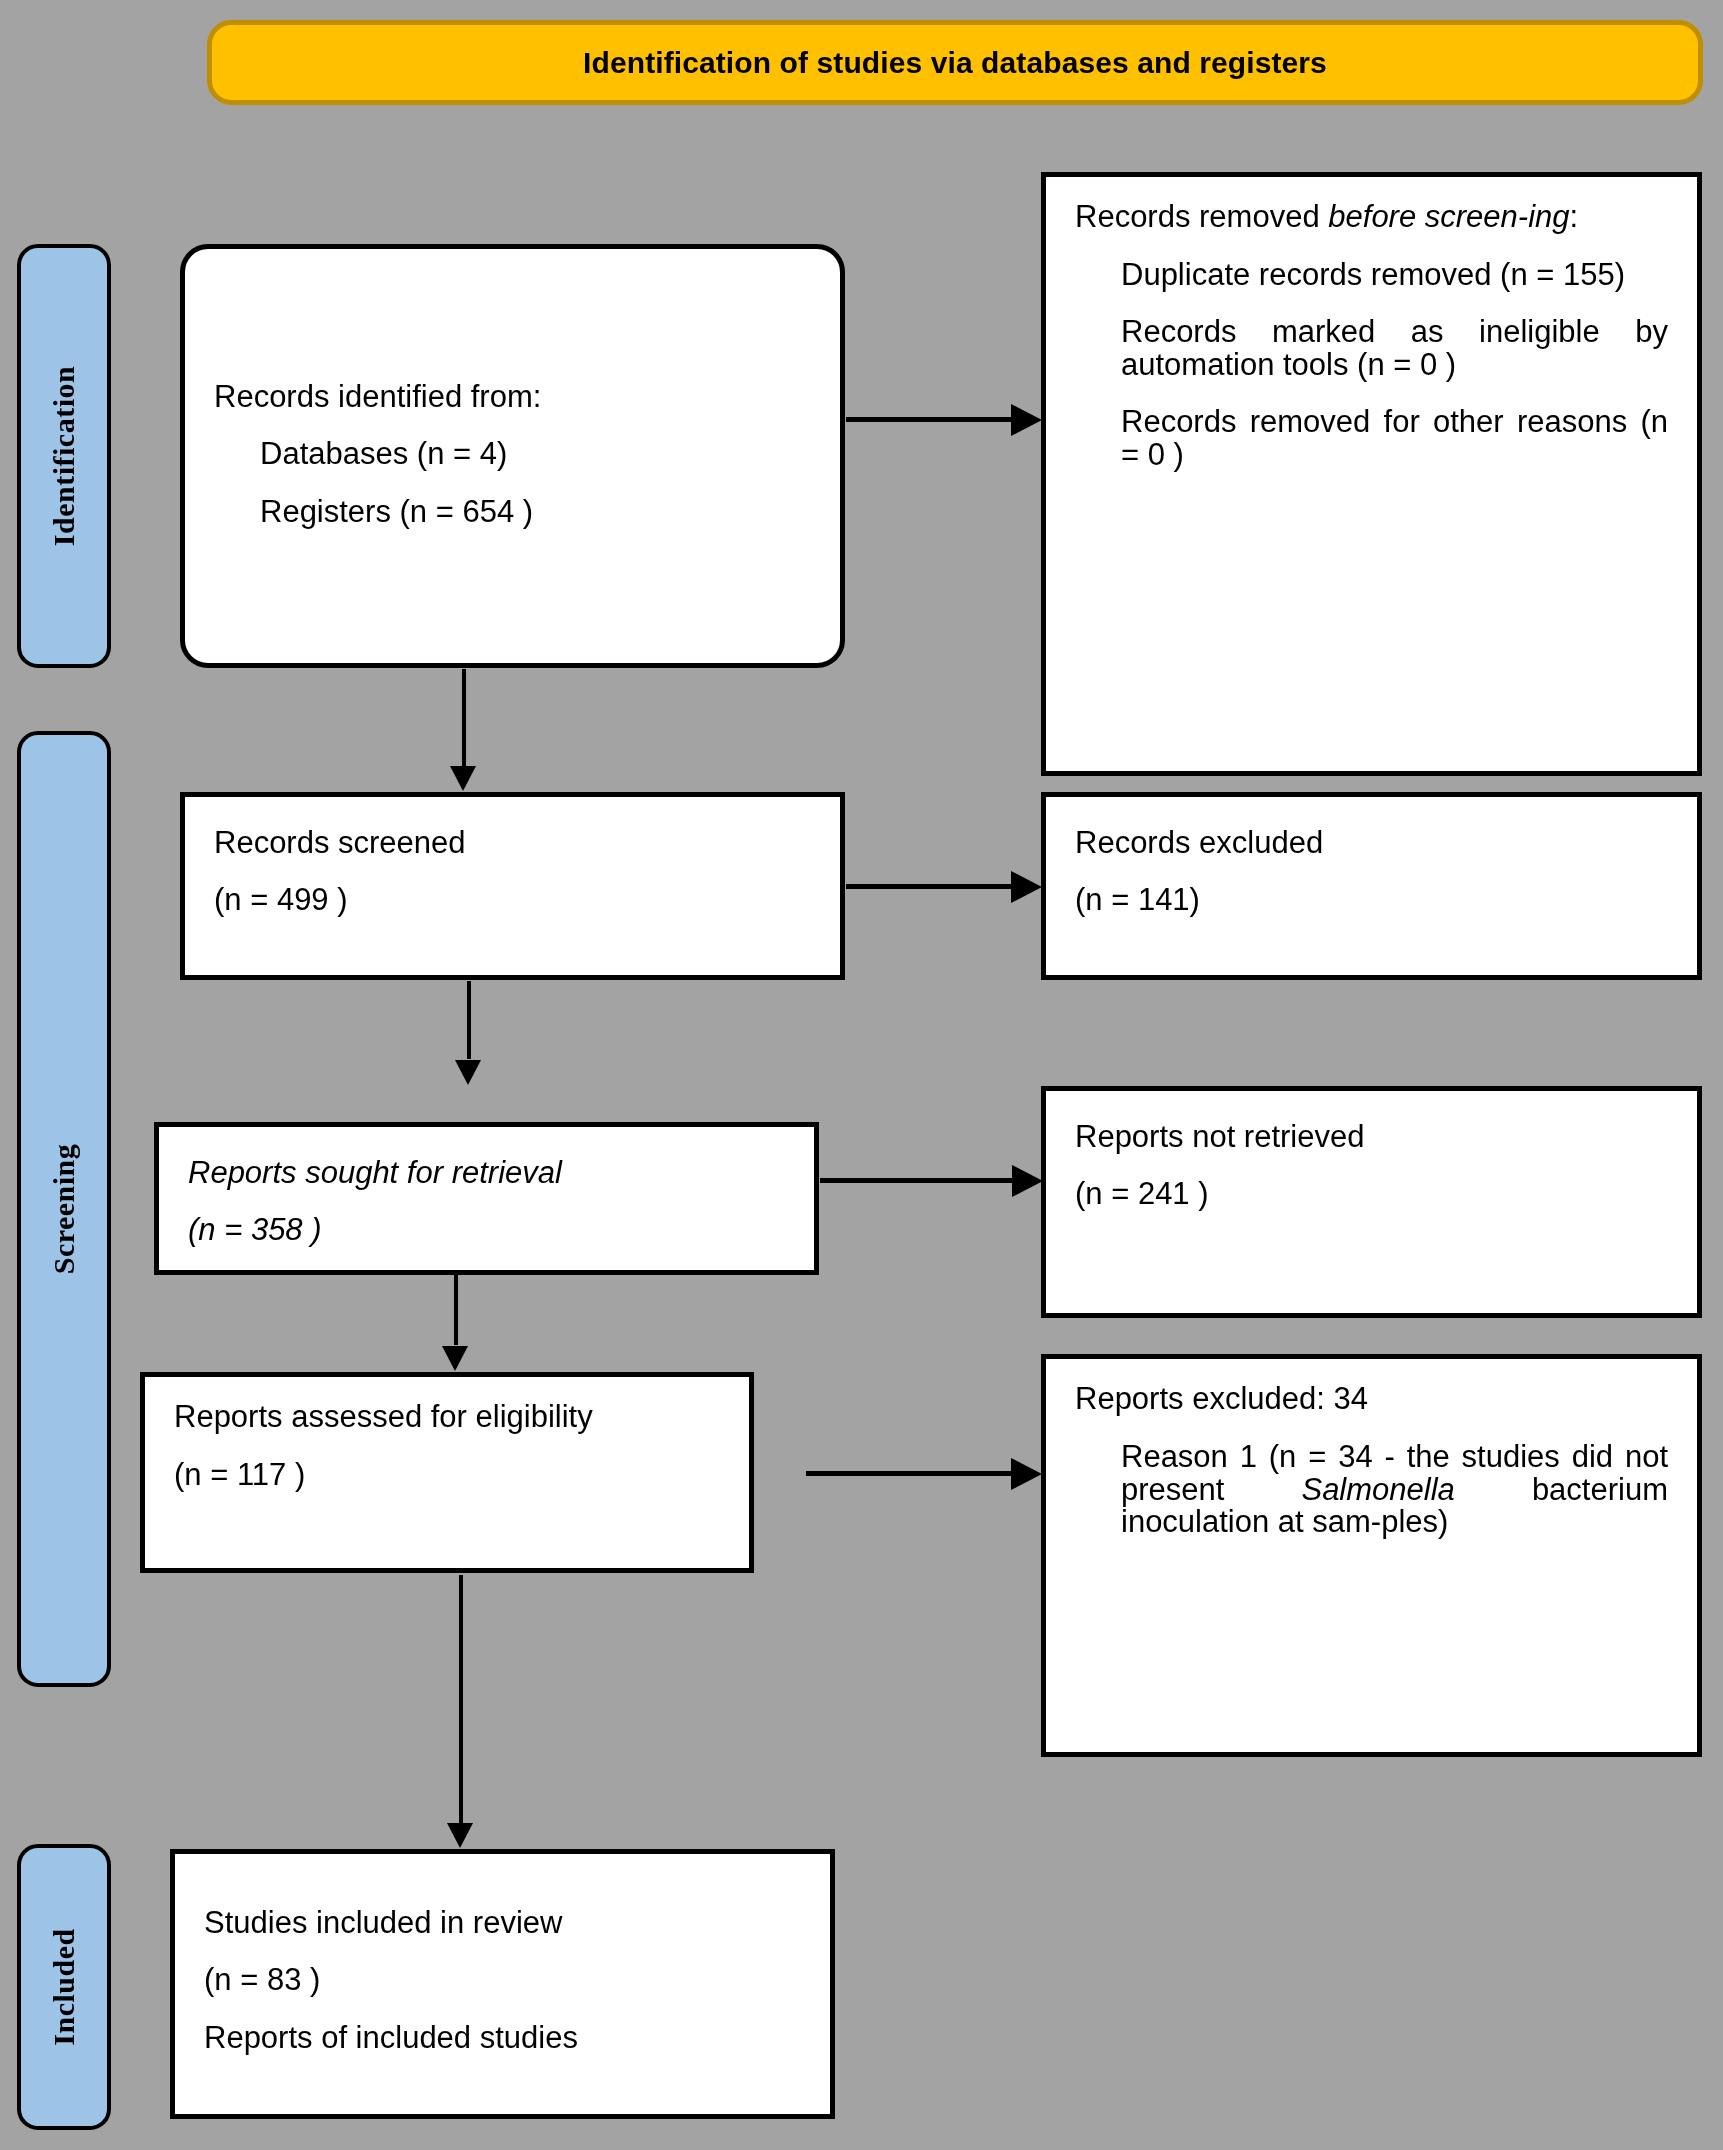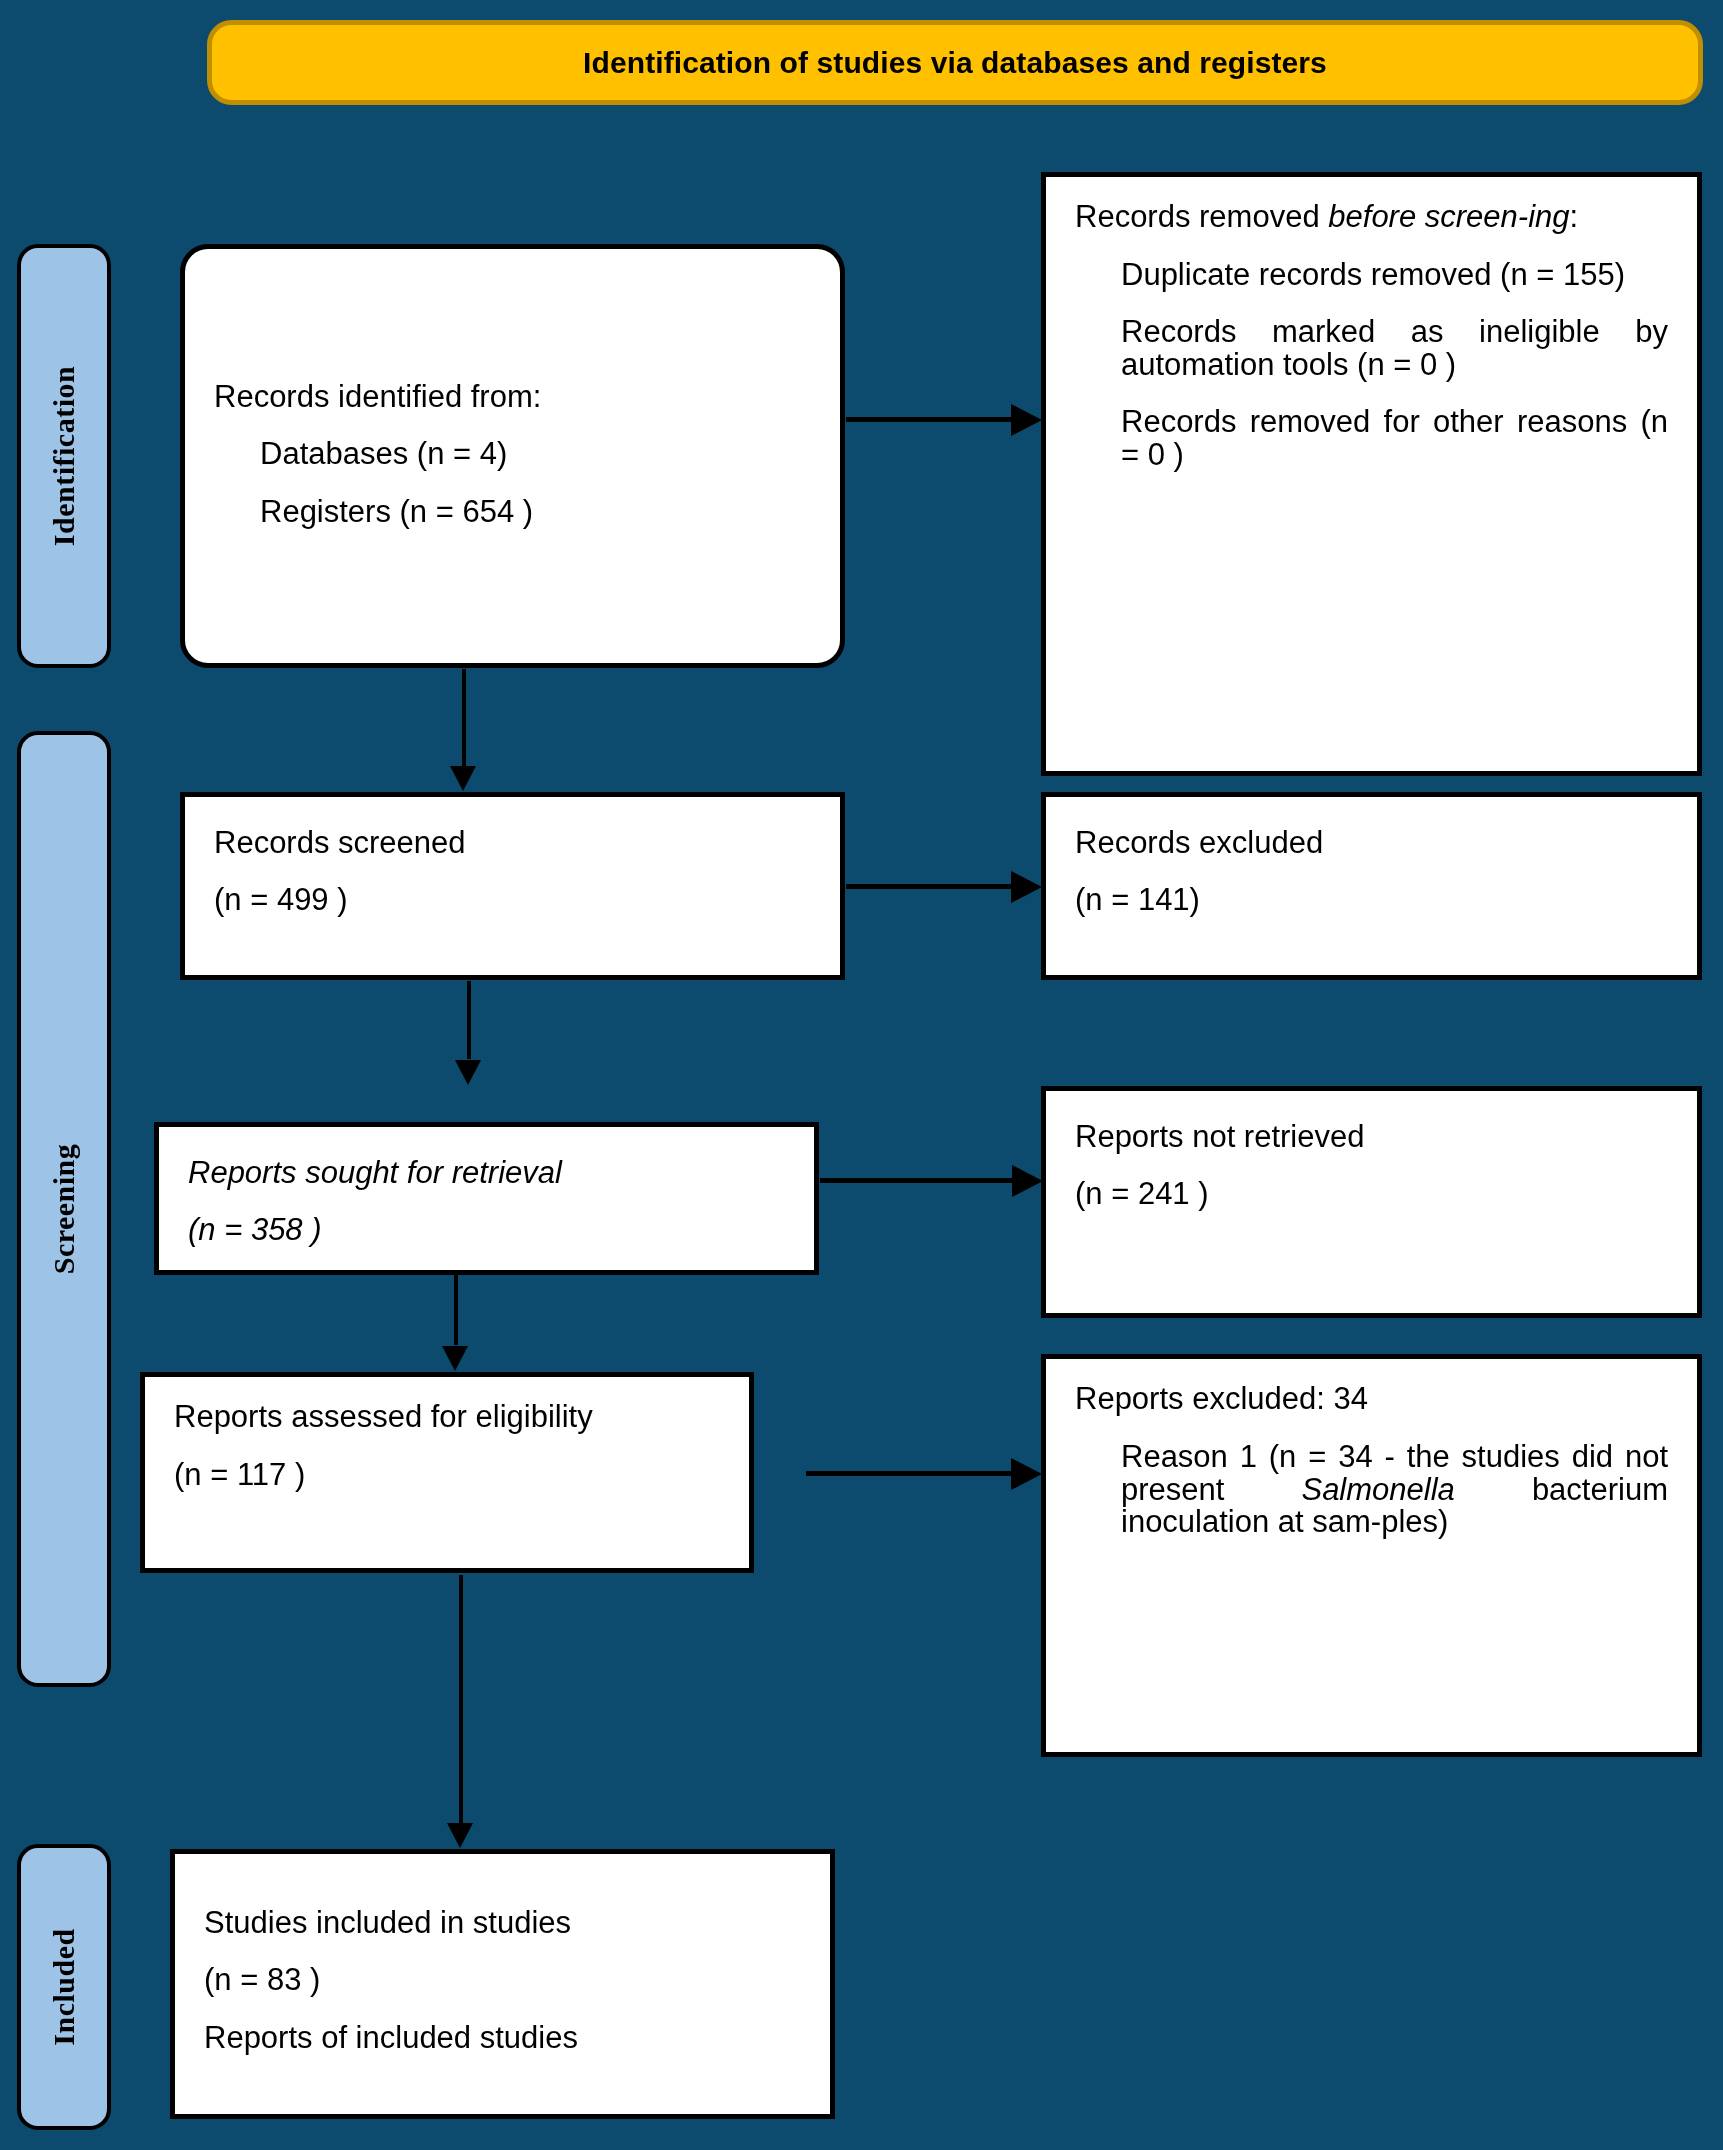--- a/index.html
+++ b/index.html
@@ -4,21 +4,21 @@
 <style>
   html,body{margin:0;padding:0;background:#ffffff;}
   body{
     font-family:"Liberation Sans", sans-serif;
     color:#000000;
   }
   #page{
     position:relative;
     width:1724px;
     height:2151px;
-    background:#0c4a6e;
+    background:#a3a3a3;
     overflow:hidden;
   }
 
   
   .header-banner{
     position:absolute;
     left:207px; top:20px;
     width:1496px; height:85px;
     background:#FFC000;
     border:5.3px solid #BF8F00;
@@ -221,21 +221,21 @@
     </div>
   </div>
 
   <div class="flow-box" id="box-reports-excluded">
     <p>Reports excluded: 34</p>
     <p class="indent justified"><span>Reason 1 (n = 34 - the studies did not present </span><i>Salmonella</i><span> bacterium inoculation at sam-ples)</span></p>
   </div>
 
   <div class="flow-box" id="box-included-review">
     <div class="body">
-      <p>Studies included in studies</p>
+      <p>Studies included in review</p>
       <p>(n = 83 )</p>
       <p>Reports of included studies</p>
     </div>
   </div>
 
   <div class="arrow" id="arrow-identified-to-screened">
     <div class="shaft-v"></div>
     <div class="head-v"></div>
   </div>
   <div class="arrow" id="arrow-screened-to-sought">

